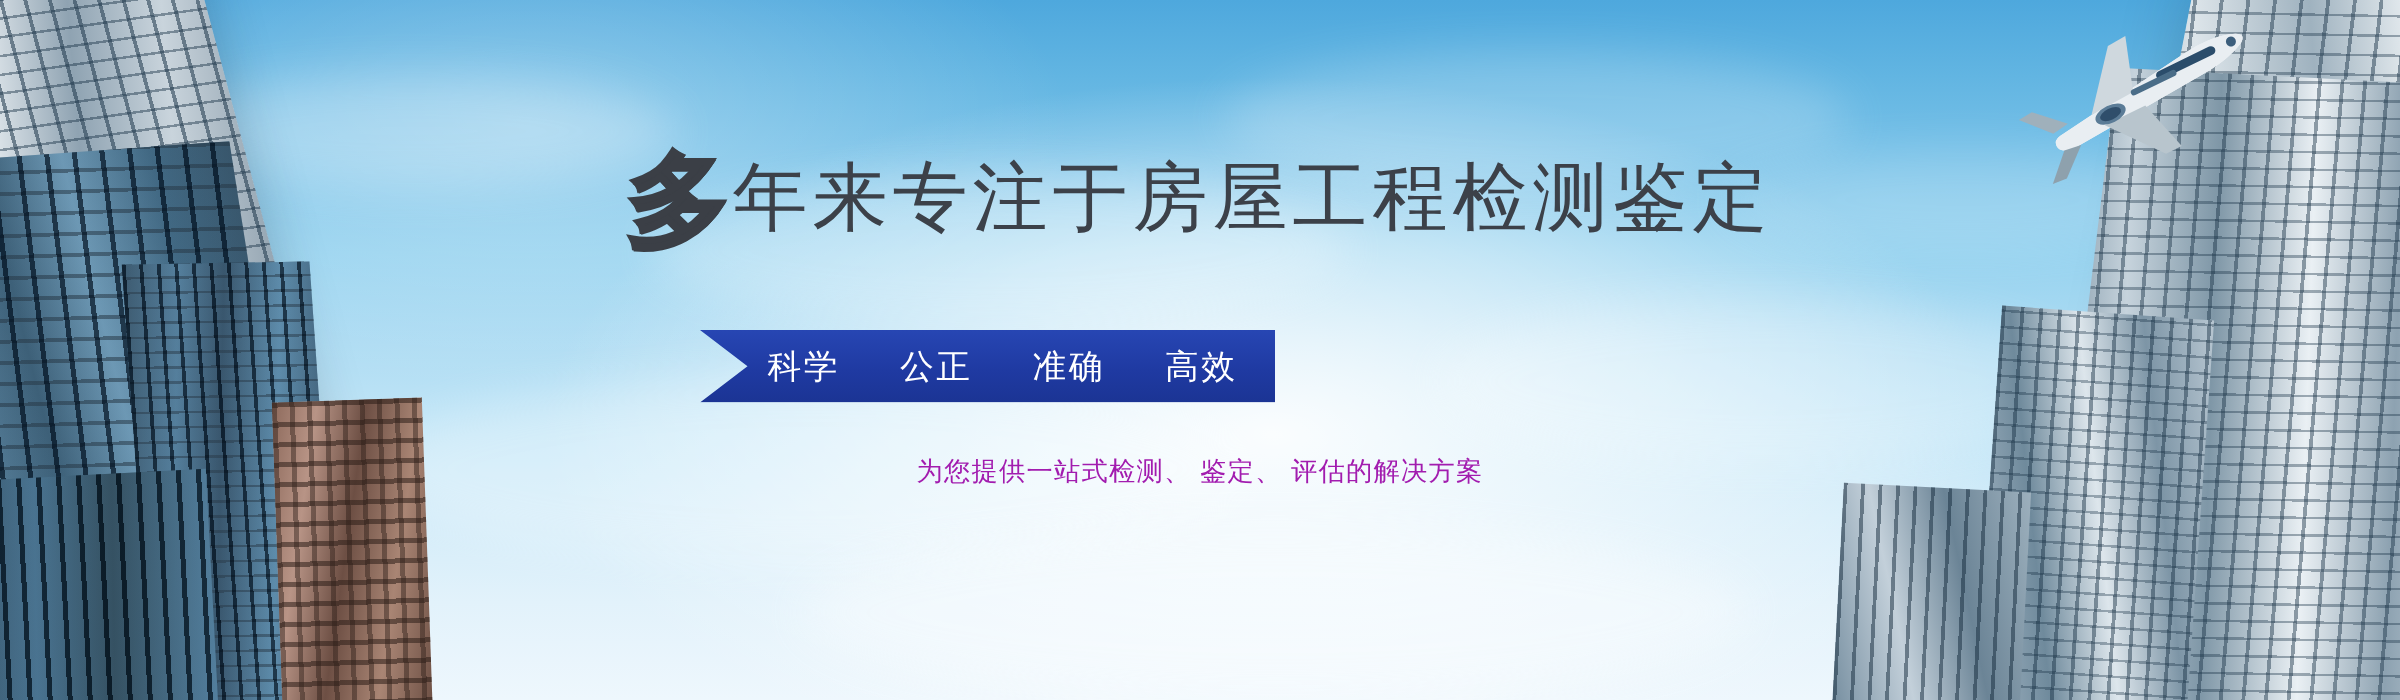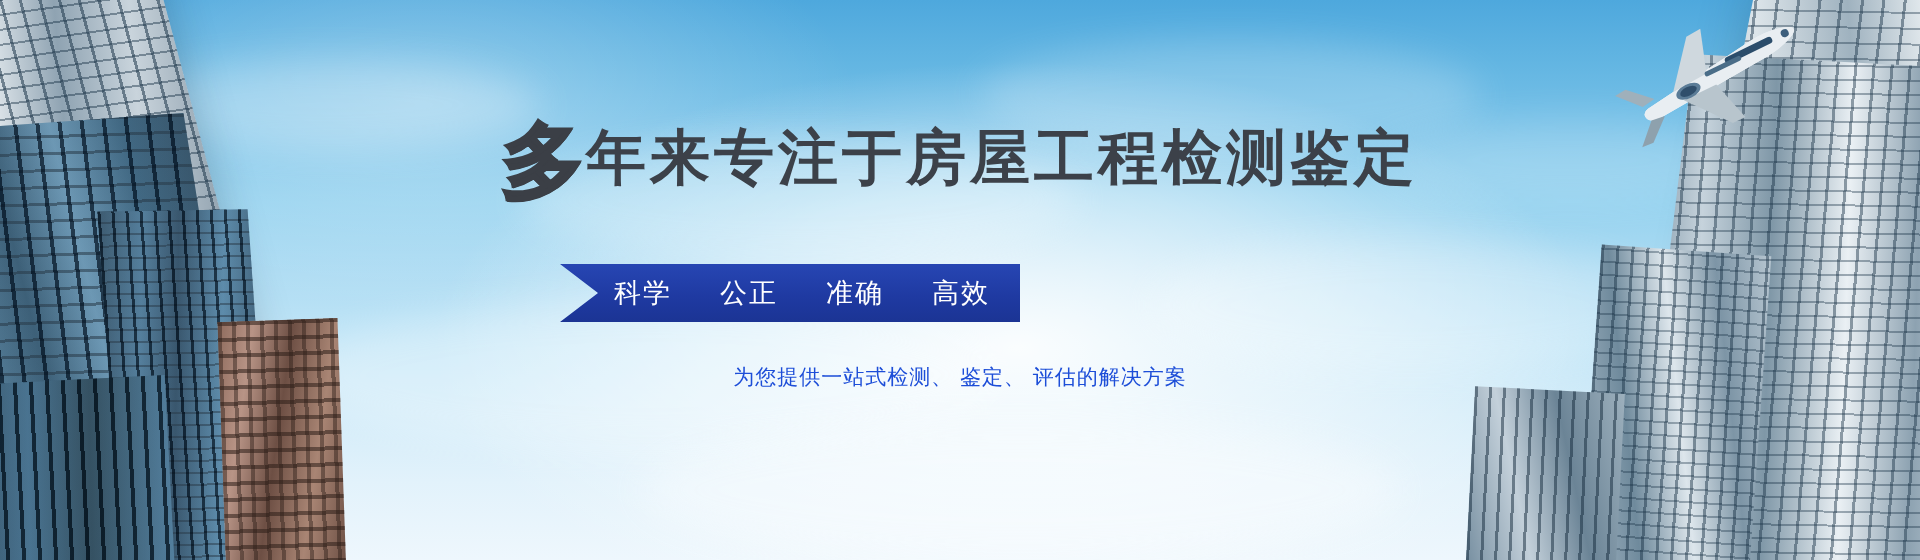--- a/index.html
+++ b/index.html
@@ -170,21 +170,21 @@
     -webkit-text-stroke:3px #3b3f46;
     letter-spacing:0;
     transform:translateY(3px) scaleX(1.02);
     text-shadow:2px 0 0 #3b3f46, 0 2px 0 #3b3f46, -1px 0 0 #3b3f46;
   }
   .hl-rest{
     display:inline-block;
     font-size:60px;line-height:1;
     color:#3c4149;
     letter-spacing:4px;
-    font-weight:700;
+    font-weight:400;
   }
 
   .ribbon{
     position:absolute;left:560px;top:264px;
     width:460px;height:58px;
     background:#1f3fa8;
     background:linear-gradient(180deg,#2746b3 0%,#1f3aa2 55%,#1b3494 100%);
     clip-path:polygon(0 0, 460px 0, 460px 58px, 38px 58px, 0 58px, 38px 29px);
     display:flex;align-items:center;justify-content:center;
     box-shadow:0 2px 8px rgba(20,40,90,.18);
@@ -198,21 +198,21 @@
     color:#ffffff;
     font-size:27px;
     letter-spacing:2px;
     font-weight:500;
     white-space:nowrap;
   }
 
   .subtitle{
     position:absolute;left:0;top:363px;width:1920px;
     text-align:center;
-    color:#1d4ed8;
+    color:#a21caf;
     font-size:21px;
     letter-spacing:1px;
     white-space:nowrap;
   }
 </style>
 </head>
 <body>
 
 <div class="stage">
 

